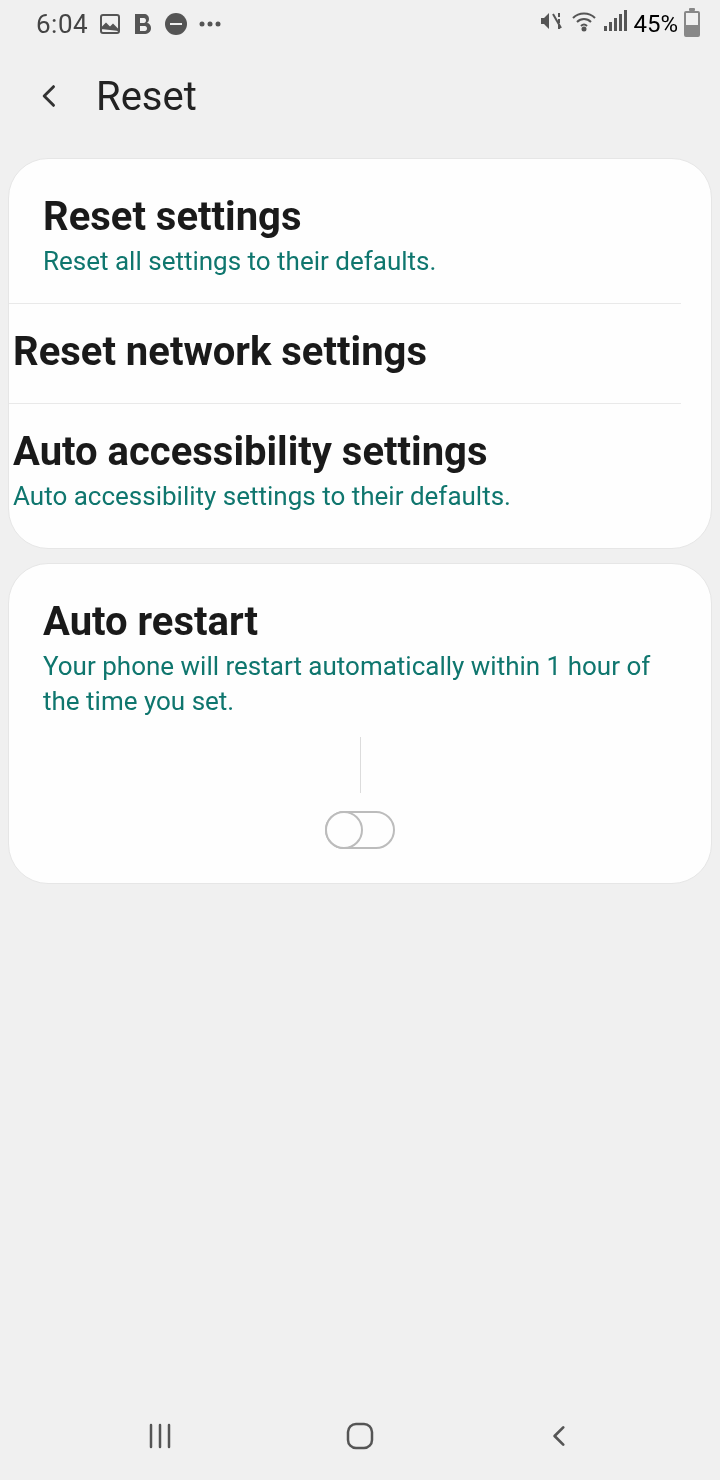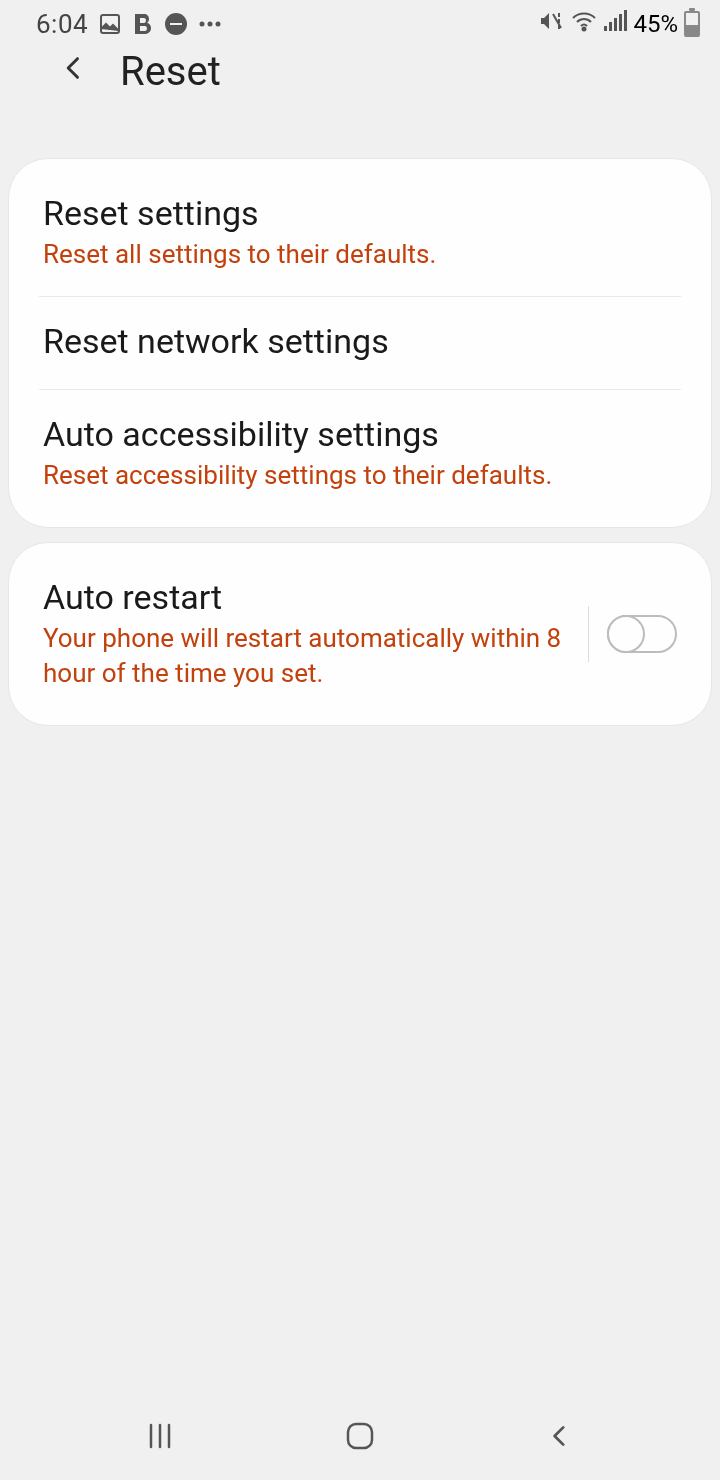--- a/index.html
+++ b/index.html
@@ -14,36 +14,36 @@
   .status-left .b-icon,
   .status-left .circ-icon,
   .status-left .dots-icon { display:inline-flex; align-items:center; justify-content:center; }
   .status-right { margin-left:auto; display:flex; align-items:center; gap:6px; font-size:24px; }
   .batt-pct { font-size:24px; color:#000000; }
   .batt-body { width:16px; height:26px; border:2px solid #888; border-radius:2px; position:relative; display:inline-block; }
   .batt-body::before { content:""; position:absolute; top:-5px; left:3px; width:6px; height:3px; background:#888; border-radius:1px; }
   .batt-fill { position:absolute; bottom:0; left:0; right:0; height:45%; background:#888; }
 
   
-  .header { height:96px; display:flex; align-items:flex-start; padding:0 20px 0 30px; gap:26px;margin-left:24px; }
+  .header { height:96px; display:flex; align-items:center; padding:0 20px 0 30px; gap:26px; }
   .header .back { width:40px; height:40px; display:flex; align-items:center; justify-content:center; }
   .header .title { font-size:40px; color:#222; font-weight:400; }
 
   
   .content { flex:1; padding:0 8px; }
   .card { background:#fefefe; border-radius:40px; margin:14px 0; padding:4px 0; border:1px solid #e6e6e6; }
   .row { padding:24px 34px 24px 34px; position:relative; }
-  .row + .row { border-top:1px solid #e9e9e9; margin-left:30px; margin-right:30px; padding-left:4px; padding-right:4px; }
+  .row + .row { border-top:1px solid #e9e9e9; margin-right:30px; padding-left:4px; padding-right:4px; }
   .card > .row:first-child { padding-top:30px; }
   .card > .row:last-child { padding-bottom:30px; }
-  .row-title { font-size:34px; color:#1a1a1a; font-weight:400; margin-bottom:4px; }
-  .row-sub { font-size:26px; color:#c2410c; line-height:1.35; }
+  .row-title { font-size:40px; color:#1a1a1a; font-weight:700; margin-bottom:4px; }
+  .row-sub { font-size:26px; color:#0f766e; line-height:1.35; }
 
   
-  .toggle-row { display:flex; align-items:center; gap:18px; }
+  .toggle-row { display:flex; align-items:center; gap:18px;flex-direction:column; }
   .toggle-row .texts { flex:1; padding-right:6px; }
   .vsep { width:1px; height:56px; background:#dcdcdc; }
   .toggle { width:70px; height:38px; border:2px solid #bcbcbc; border-radius:38px; position:relative; background:#fefefe; }
   .toggle .knob { position:absolute; top:-2px; left:-2px; width:38px; height:38px; border:2px solid #bcbcbc; border-radius:50%; background:#fefefe; }
 
   
   .navbar { height:80px; display:flex; align-items:center; justify-content:space-around; padding:0 60px 8px; }
   .nav-btn { width:60px; height:40px; display:flex; align-items:center; justify-content:center; color:#555; }
 
 </style>
@@ -126,29 +126,29 @@
     <div class="card">
       <div class="row">
         <div class="row-title">Reset settings</div>
         <div class="row-sub">Reset all settings to their defaults.</div>
       </div>
       <div class="row">
         <div class="row-title">Reset network settings</div>
       </div>
       <div class="row">
         <div class="row-title">Auto accessibility settings</div>
-        <div class="row-sub">Reset accessibility settings to their defaults.</div>
+        <div class="row-sub">Auto accessibility settings to their defaults.</div>
       </div>
     </div>
 
     <div class="card">
       <div class="row toggle-row">
         <div class="texts">
           <div class="row-title">Auto restart</div>
-          <div class="row-sub">Your phone will restart automatically within 8 hour of the time you set.</div>
+          <div class="row-sub">Your phone will restart automatically within 1 hour of the time you set.</div>
         </div>
         <div class="vsep"></div>
         <div class="toggle">
           <div class="knob"></div>
         </div>
       </div>
     </div>
 
   </div>
 

